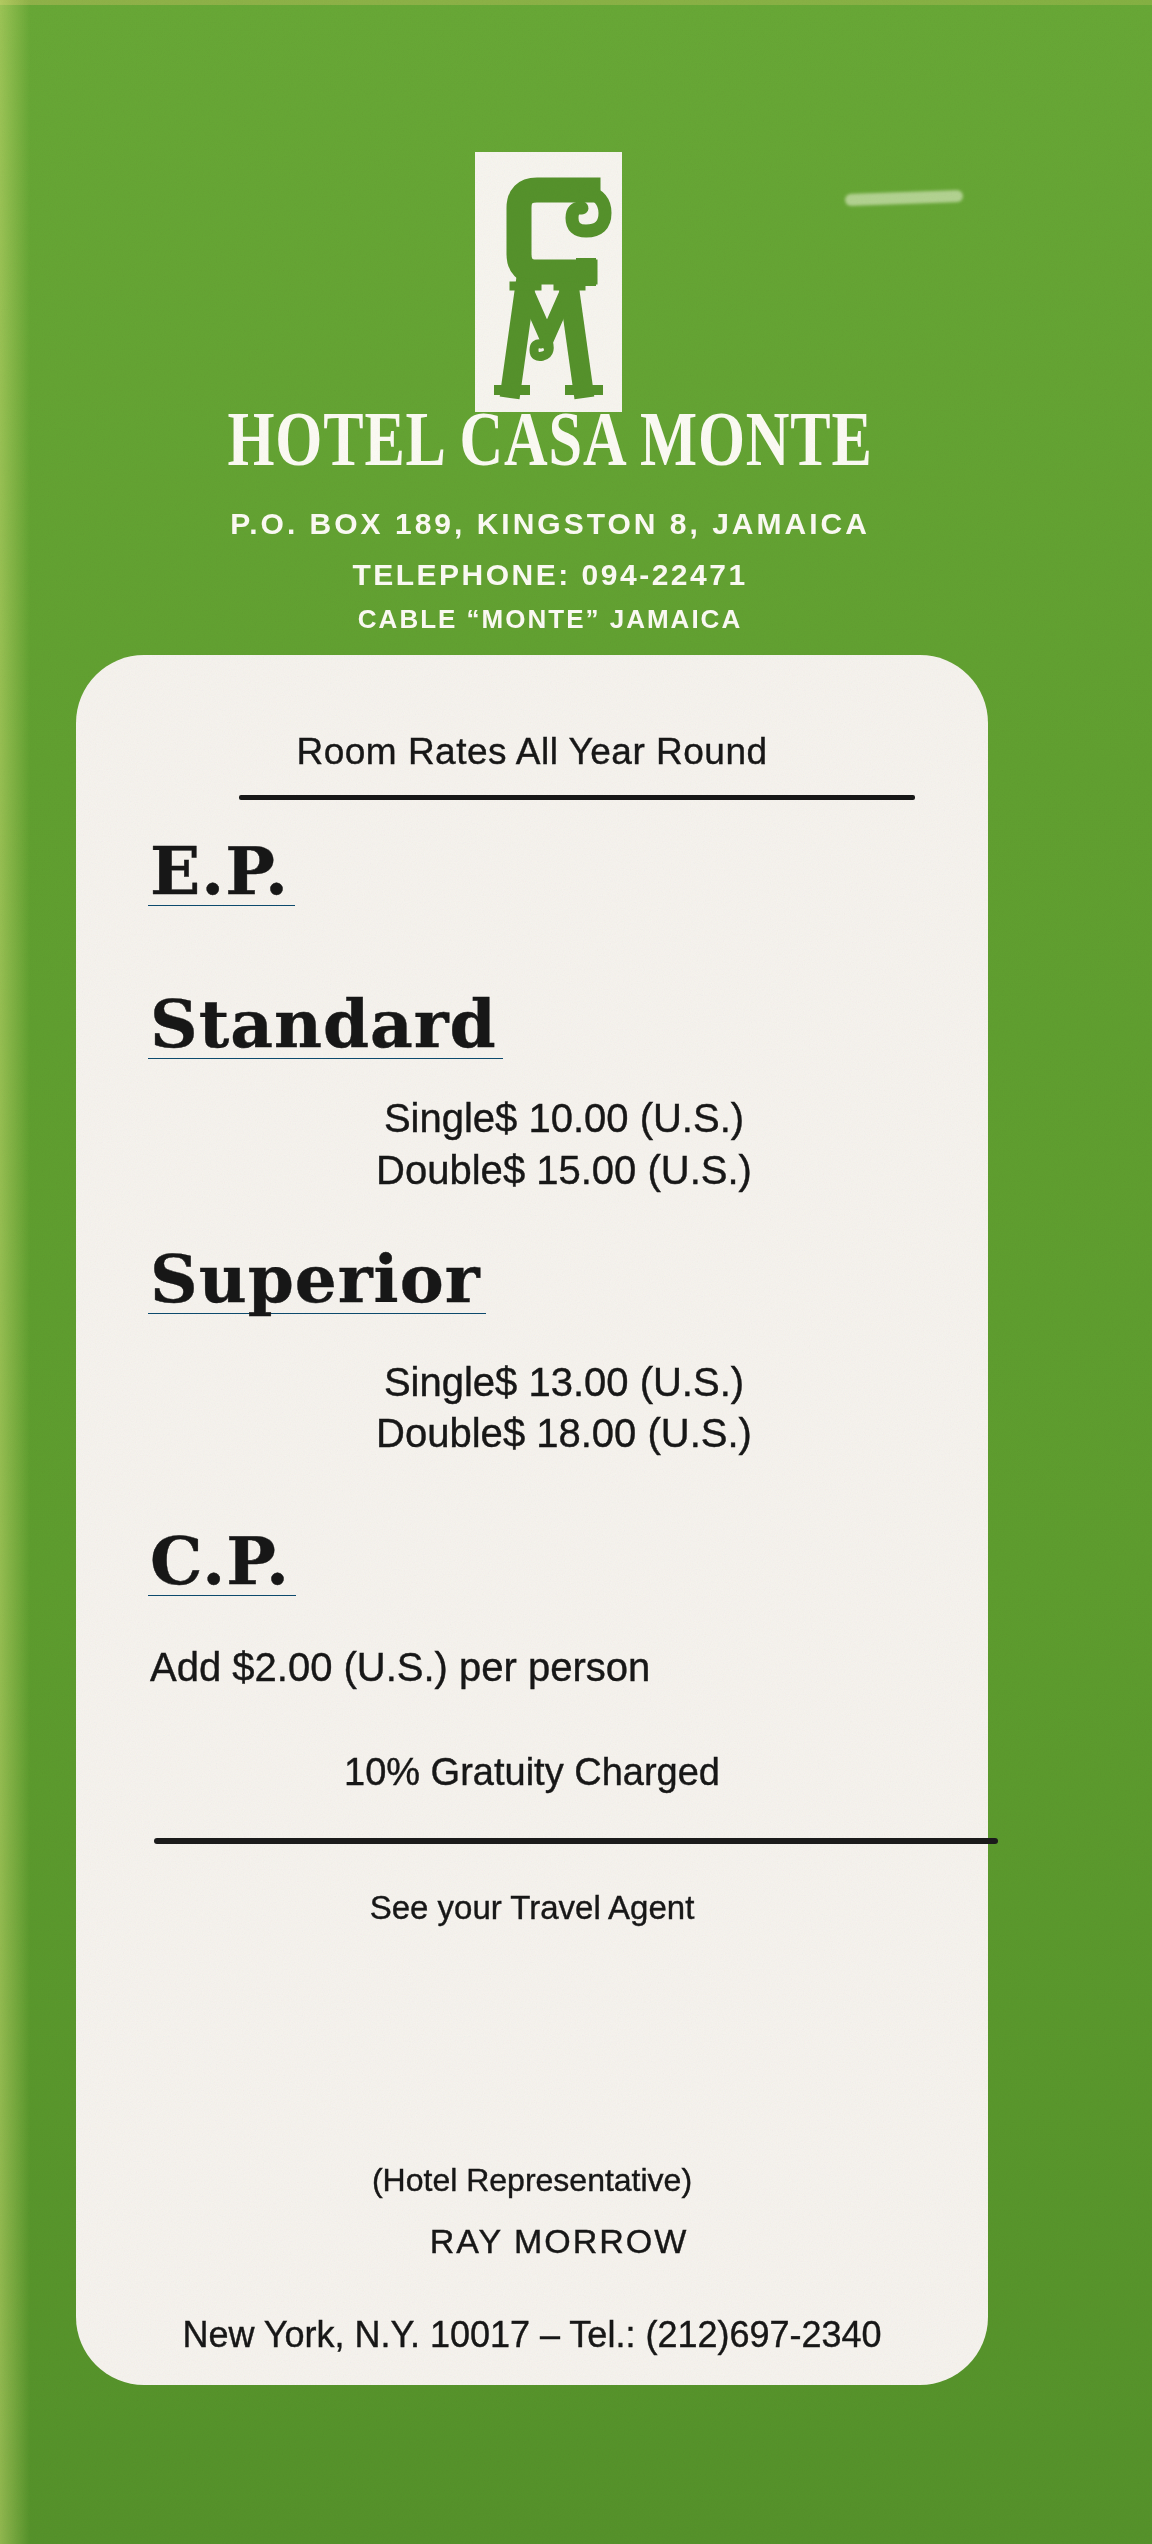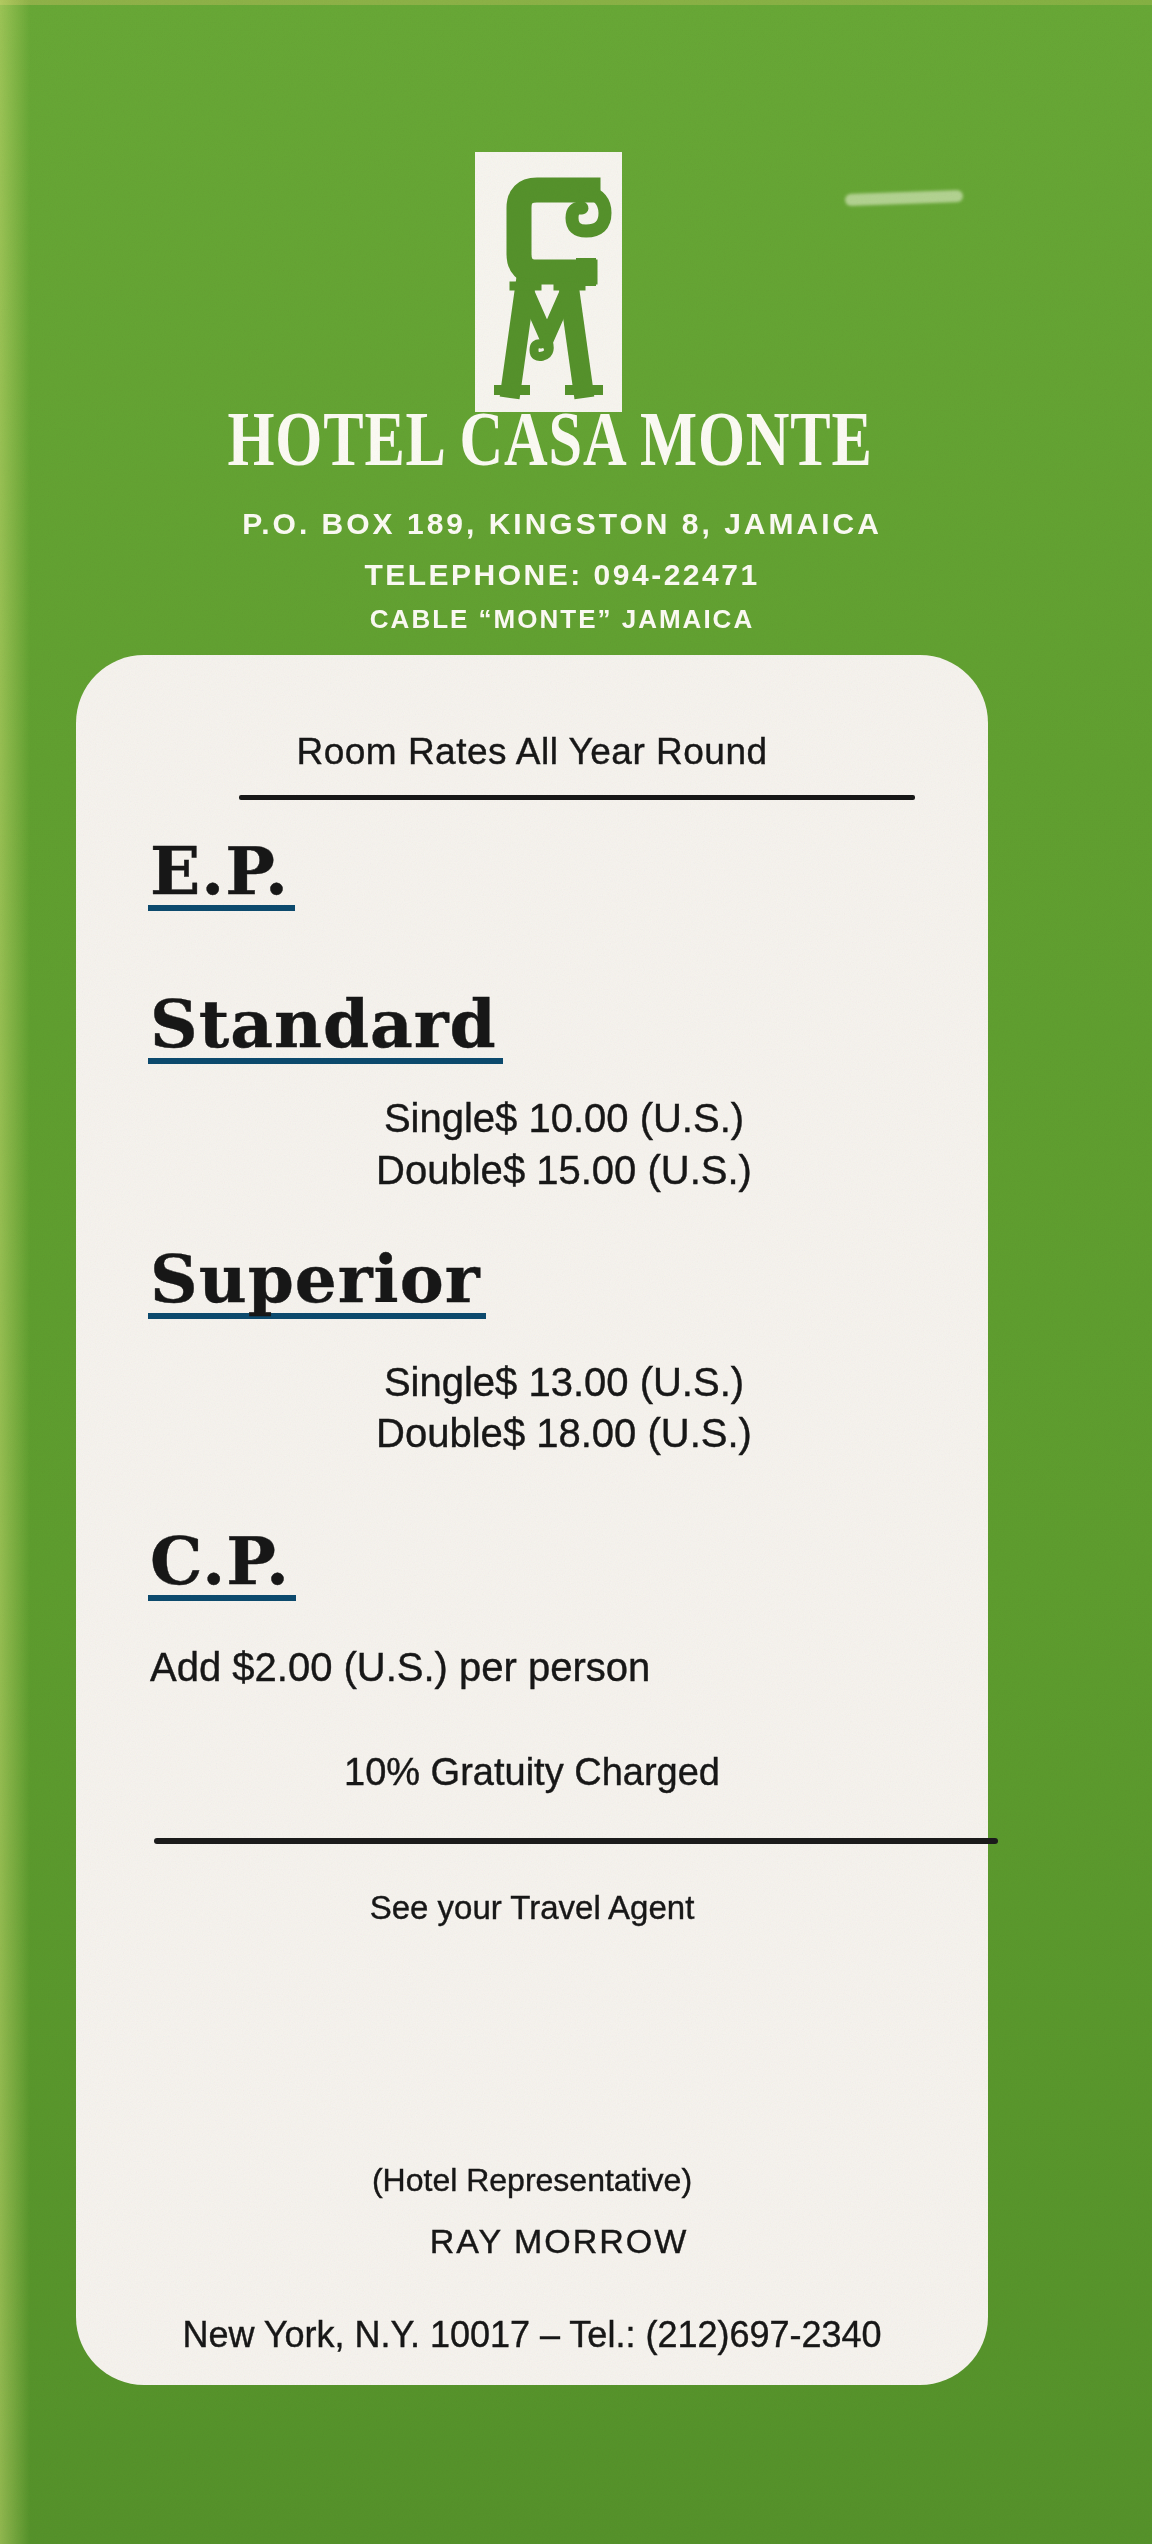--- a/index.html
+++ b/index.html
@@ -18,36 +18,36 @@
   .grain{position:absolute;inset:0;opacity:.08;mix-blend-mode:multiply;pointer-events:none;}
 
   
   .header{position:absolute;left:0;top:0;width:1100px;height:689px;color:#fcfbf4;}
   .logo-box{position:absolute;left:475px;top:152px;width:147px;height:260px;background:#f7f5ef;}
   .logo-box svg{display:block;width:100%;height:100%;}
   .hotel-name{position:absolute;left:0;top:404px;width:100%;margin:0;text-align:center;
     font-family:"Liberation Serif",serif;font-weight:700;font-size:72px;line-height:1;
     letter-spacing:1px;white-space:nowrap;}
   .hotel-name span{display:inline-block;transform:scale(0.84,1.1);transform-origin:center 75%;}
-  .hdr-line{position:absolute;left:0;width:100%;text-align:center;font-weight:700;white-space:nowrap;padding-left:12px;}
+  .hdr-line{position:absolute;left:0;width:100%;text-align:center;font-weight:700;white-space:nowrap;}
   .addr{top:507px;font-size:30px;letter-spacing:3px;}
   .tel{top:558px;font-size:30px;letter-spacing:2.5px;}
   .cable{top:604px;font-size:26px;letter-spacing:2px;}
 
   
   .card{position:absolute;left:76px;top:655px;width:912px;height:1730px;
     background:#f6f3ee;border-radius:68px;color:#171717;}
   .card *{-webkit-text-stroke:0.4px currentColor;}
   .abs{position:absolute;}
   .ctr{left:0;width:100%;text-align:center;white-space:nowrap;}
   .card-title{top:76px;font-size:37px;letter-spacing:.5px;}
   .title-rule{top:140px;left:163px;width:676px;height:5px;background:#171717;border-radius:2px;}
   .slab{font-family:"DejaVu Serif",serif;font-weight:700;font-size:66px;line-height:1;
     letter-spacing:1px;left:74px;white-space:nowrap;}
-  .slab span{display:inline-block;border-bottom:6px solid #0c4a6e;padding:0 6px 1px 2px;margin-left:-2px;}
+  .slab span{display:inline-block;border-bottom:1px solid #0c4a6e;padding:0 6px 1px 2px;margin-left:-2px;}
   .ep{top:183px;} .sec-standard{top:336px;} .sec-superior{top:591px;} .cp{top:873px;}
   .row{left:74px;width:828px;display:flex;justify-content:center;
     font-size:40px;line-height:1;white-space:nowrap;}
   .row1{top:443px;} .row2{top:495px;} .row3{top:707px;} .row4{top:758px;}
   .cp-note{top:990px;left:74px;font-size:40px;white-space:nowrap;}
   .gratuity{top:1096px;font-size:38px;}
   .divider{top:1183px;left:78px;width:844px;height:6px;background:#1b1b1b;border-radius:3px;}
   .agent{top:1234px;font-size:33px;}
   .rep-heading{top:1507px;font-size:32px;}
   .rep-name{top:1567px;font-size:34px;letter-spacing:2px;margin-left:27px;}

